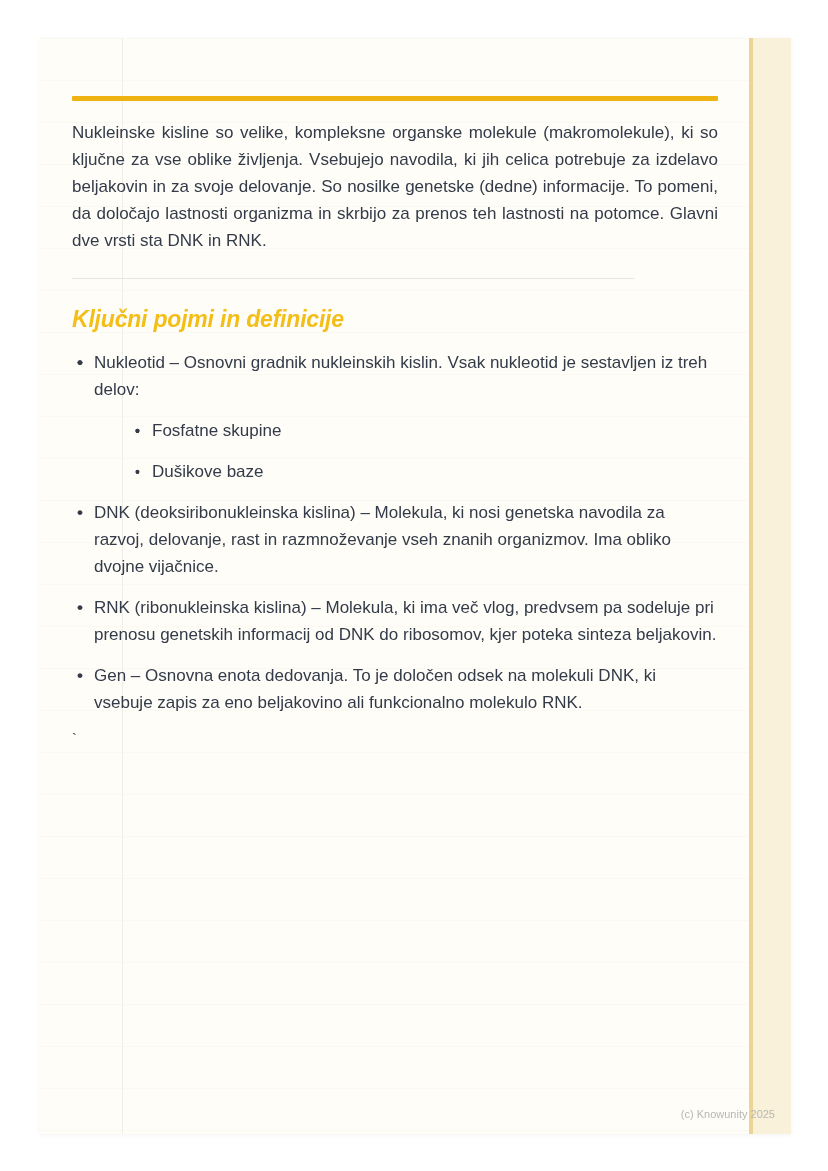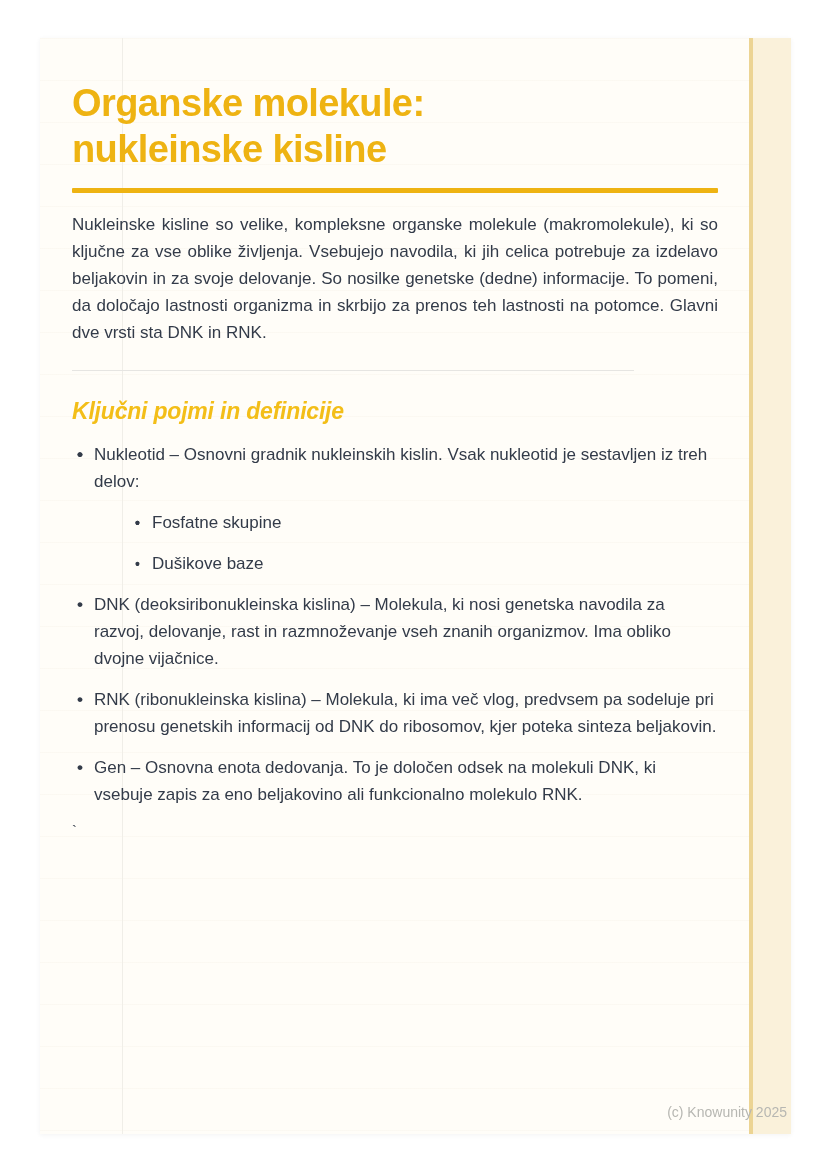--- a/index.html
+++ b/index.html
@@ -78,39 +78,35 @@
   }
   ul.sub-list {
     list-style: none;
     margin: 14px 0 0; padding: 0 0 0 36px;
   }
   ul.sub-list > li { position: relative; padding-left: 22px; margin-bottom: 14px; font-weight: 700; }
   ul.sub-list > li .bullet { font-size: 14px; top: 1px; }
   b { font-weight: 400; }
   .stray-mark { margin-top: 12px; font-size: 15px; color: var(--text, #333b49); }
   .footer-credit {
-    position: absolute; right: 4px; bottom: 14px;
-    font-size: 14px;
+    position: absolute; right: 16px; bottom: 14px;
+    font-size: 11px;
     color: var(--footer_text, #b7b7b2);
     z-index: 2;
   }
 </style>
 </head>
 <body>
 
 <div class="paper">
   <div class="ruled-lines"></div>
   <div class="margin-line"></div>
   <div class="edge-strip"></div>
 
   <div class="content">
-    <h1>
-      <div>Organske molekule:</div>
-      <div>nukleinske kisline</div>
-    </h1>
     <div class="title-rule"></div>
 
     <p class="intro-paragraph"><span>Nukleinske kisline so velike, kompleksne organske molekule (makromolekule), ki so ključne za vse oblike življenja. Vsebujejo navodila, ki jih celica potrebuje za izdelavo beljakovin in za svoje delovanje. So nosilke </span><b>genetske (dedne) informacije</b><span>. To pomeni, da določajo lastnosti organizma in skrbijo za prenos teh lastnosti na potomce. Glavni dve vrsti sta </span><b>DNK</b><span> in </span><b>RNK</b><span>.</span></p>
 
     <div class="divider"></div>
 
     <h2 class="terms-heading">Ključni pojmi in definicije</h2>
 
     <ul class="term-list">
       <li>

